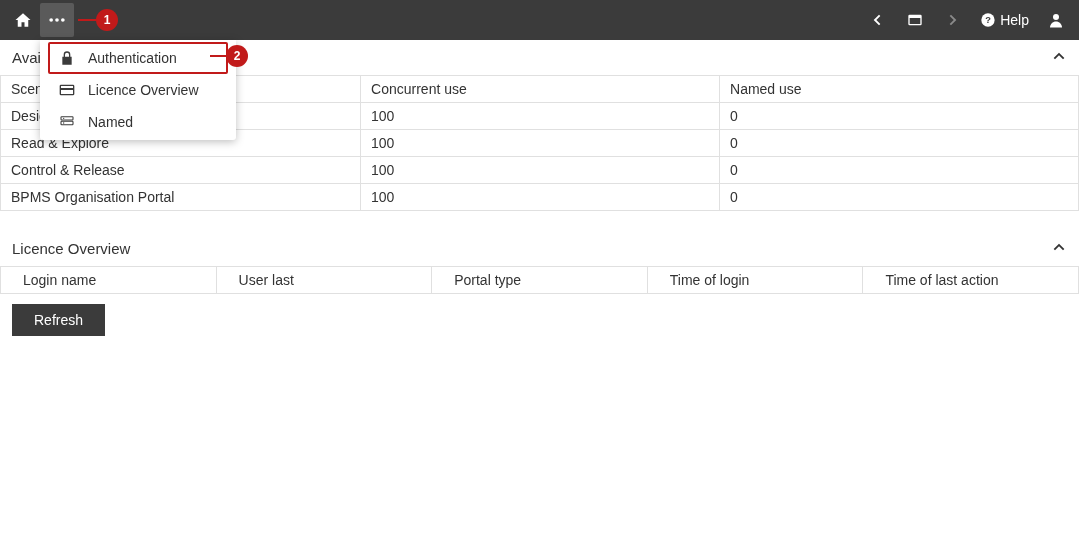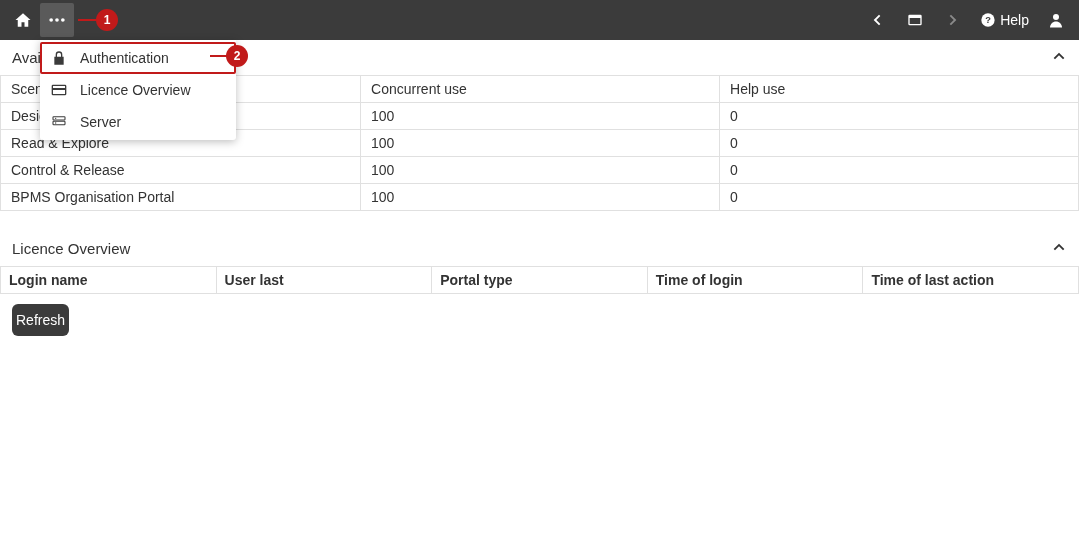--- a/index.html
+++ b/index.html
@@ -62,21 +62,21 @@
   
   .menu {
     position: absolute;
     top: 40px;
     left: 40px;
     width: 196px;
     background: #fff;
     box-shadow: 0 2px 8px rgba(0,0,0,0.25);
     border-radius: 0 0 3px 3px;
     z-index: 30;
-    padding: 2px 0;
+    padding: 2px 8px;
   }
   .menu-item {
     display: flex; align-items: center;
     height: 32px;
     padding: 0 10px;
     cursor: pointer;
     gap: 12px;
     position: relative;
   }
   .menu-item .mi-icon { width: 18px; height: 18px; display:flex; align-items:center; justify-content:center; }
@@ -125,38 +125,38 @@
     margin-top: 20px;
   }
 
   table.grid2 {
     width: 100%;
     border-collapse: collapse;
     table-layout: fixed;
   }
   table.grid2 th {
     border: 1px solid #e0e0e0;
-    padding: 5px 8px;
+    padding: 5px 22px;
     text-align: left;
-    font-weight: bold;
+    font-weight: normal;
     font-size: 14px;
     background: #fff;
   }
 
   .btn-row {
     padding: 10px 12px;
   }
   .btn-dark {
     background: #3b3b3b;
     color: #fff;
     border: none;
-    padding: 8px 4px;
+    padding: 8px 22px;
     font-size: 14px;
     cursor: pointer;
-    border-radius: 6px;
+    border-radius: 0;
   }
 
   
   .connector {
     position: absolute;
     background: #c11a1a;
     z-index: 45;
     pointer-events: none;
   }
 </style>
@@ -233,21 +233,21 @@
   </div>
   <div class="menu-item">
     <span class="mi-icon">
       <svg width="16" height="16" viewBox="0 0 24 24">
           <rect x="3" y="4" width="18" height="5" rx="1" fill="none" stroke="#3b3b3b" stroke-width="1.6"></rect>
           <rect x="3" y="11" width="18" height="5" rx="1" fill="none" stroke="#3b3b3b" stroke-width="1.6"></rect>
           <circle cx="7" cy="6.5" r="1" fill="#3b3b3b"></circle>
           <circle cx="7" cy="13.5" r="1" fill="#3b3b3b"></circle>
         </svg>
     </span>
-    <span class="mi-label">Server</span>
+    <span class="mi-label">Named</span>
   </div>
 </div>
 
 <div class="connector" style="left:210px; top:55px; width:18px; height:2px;"></div>
 <div class="marker" style="left:226px; top:45px;">2</div>
 
 <div class="content">
 
   <div class="section-header">
     <span class="section-title">Available licences</span>
@@ -261,21 +261,21 @@
   <table class="grid">
     <colgroup>
       <col style="width:33.4%">
         <col style="width:33.3%">
         <col style="width:33.3%">
     </colgroup>
     <thead>
       <tr>
         <th>Scenario</th>
         <th>Concurrent use</th>
-        <th>Help use</th>
+        <th>Named use</th>
       </tr>
     </thead>
     <tbody>
       <tr>
         <td>Design &amp; Document</td>
         <td>100</td>
         <td>0</td>
       </tr>
       <tr>
         <td>Read &amp; Explore</td>

